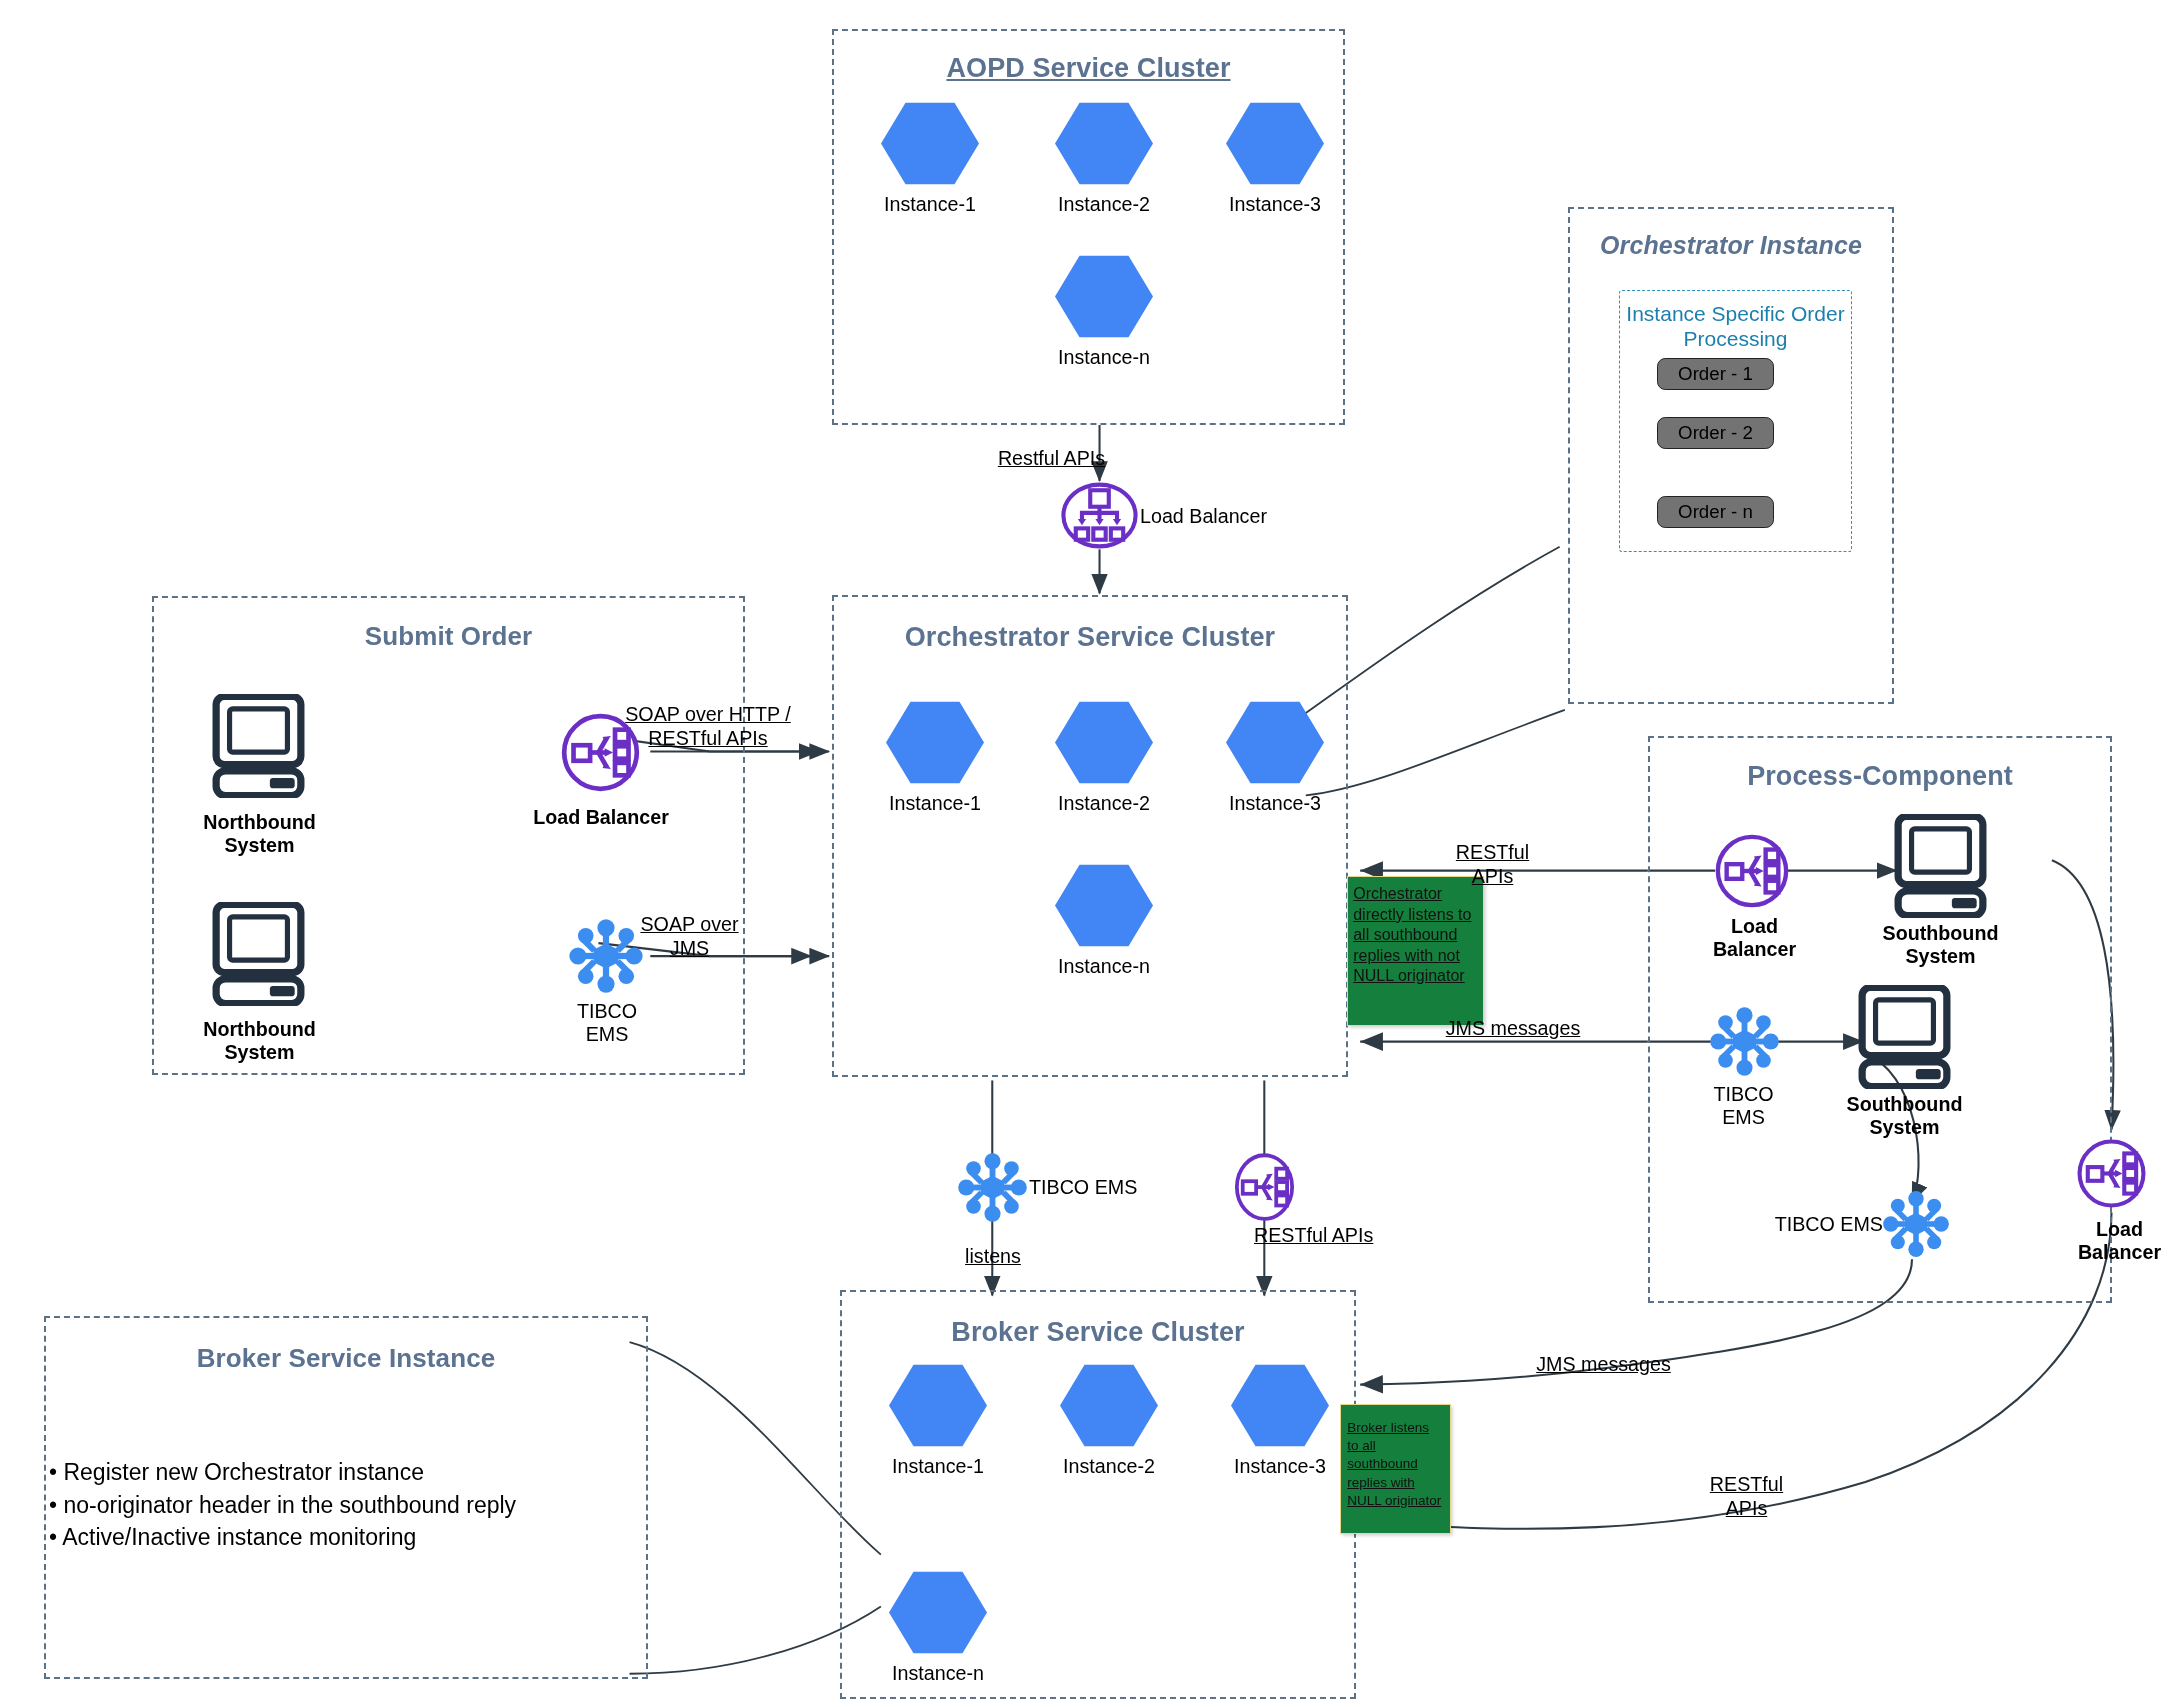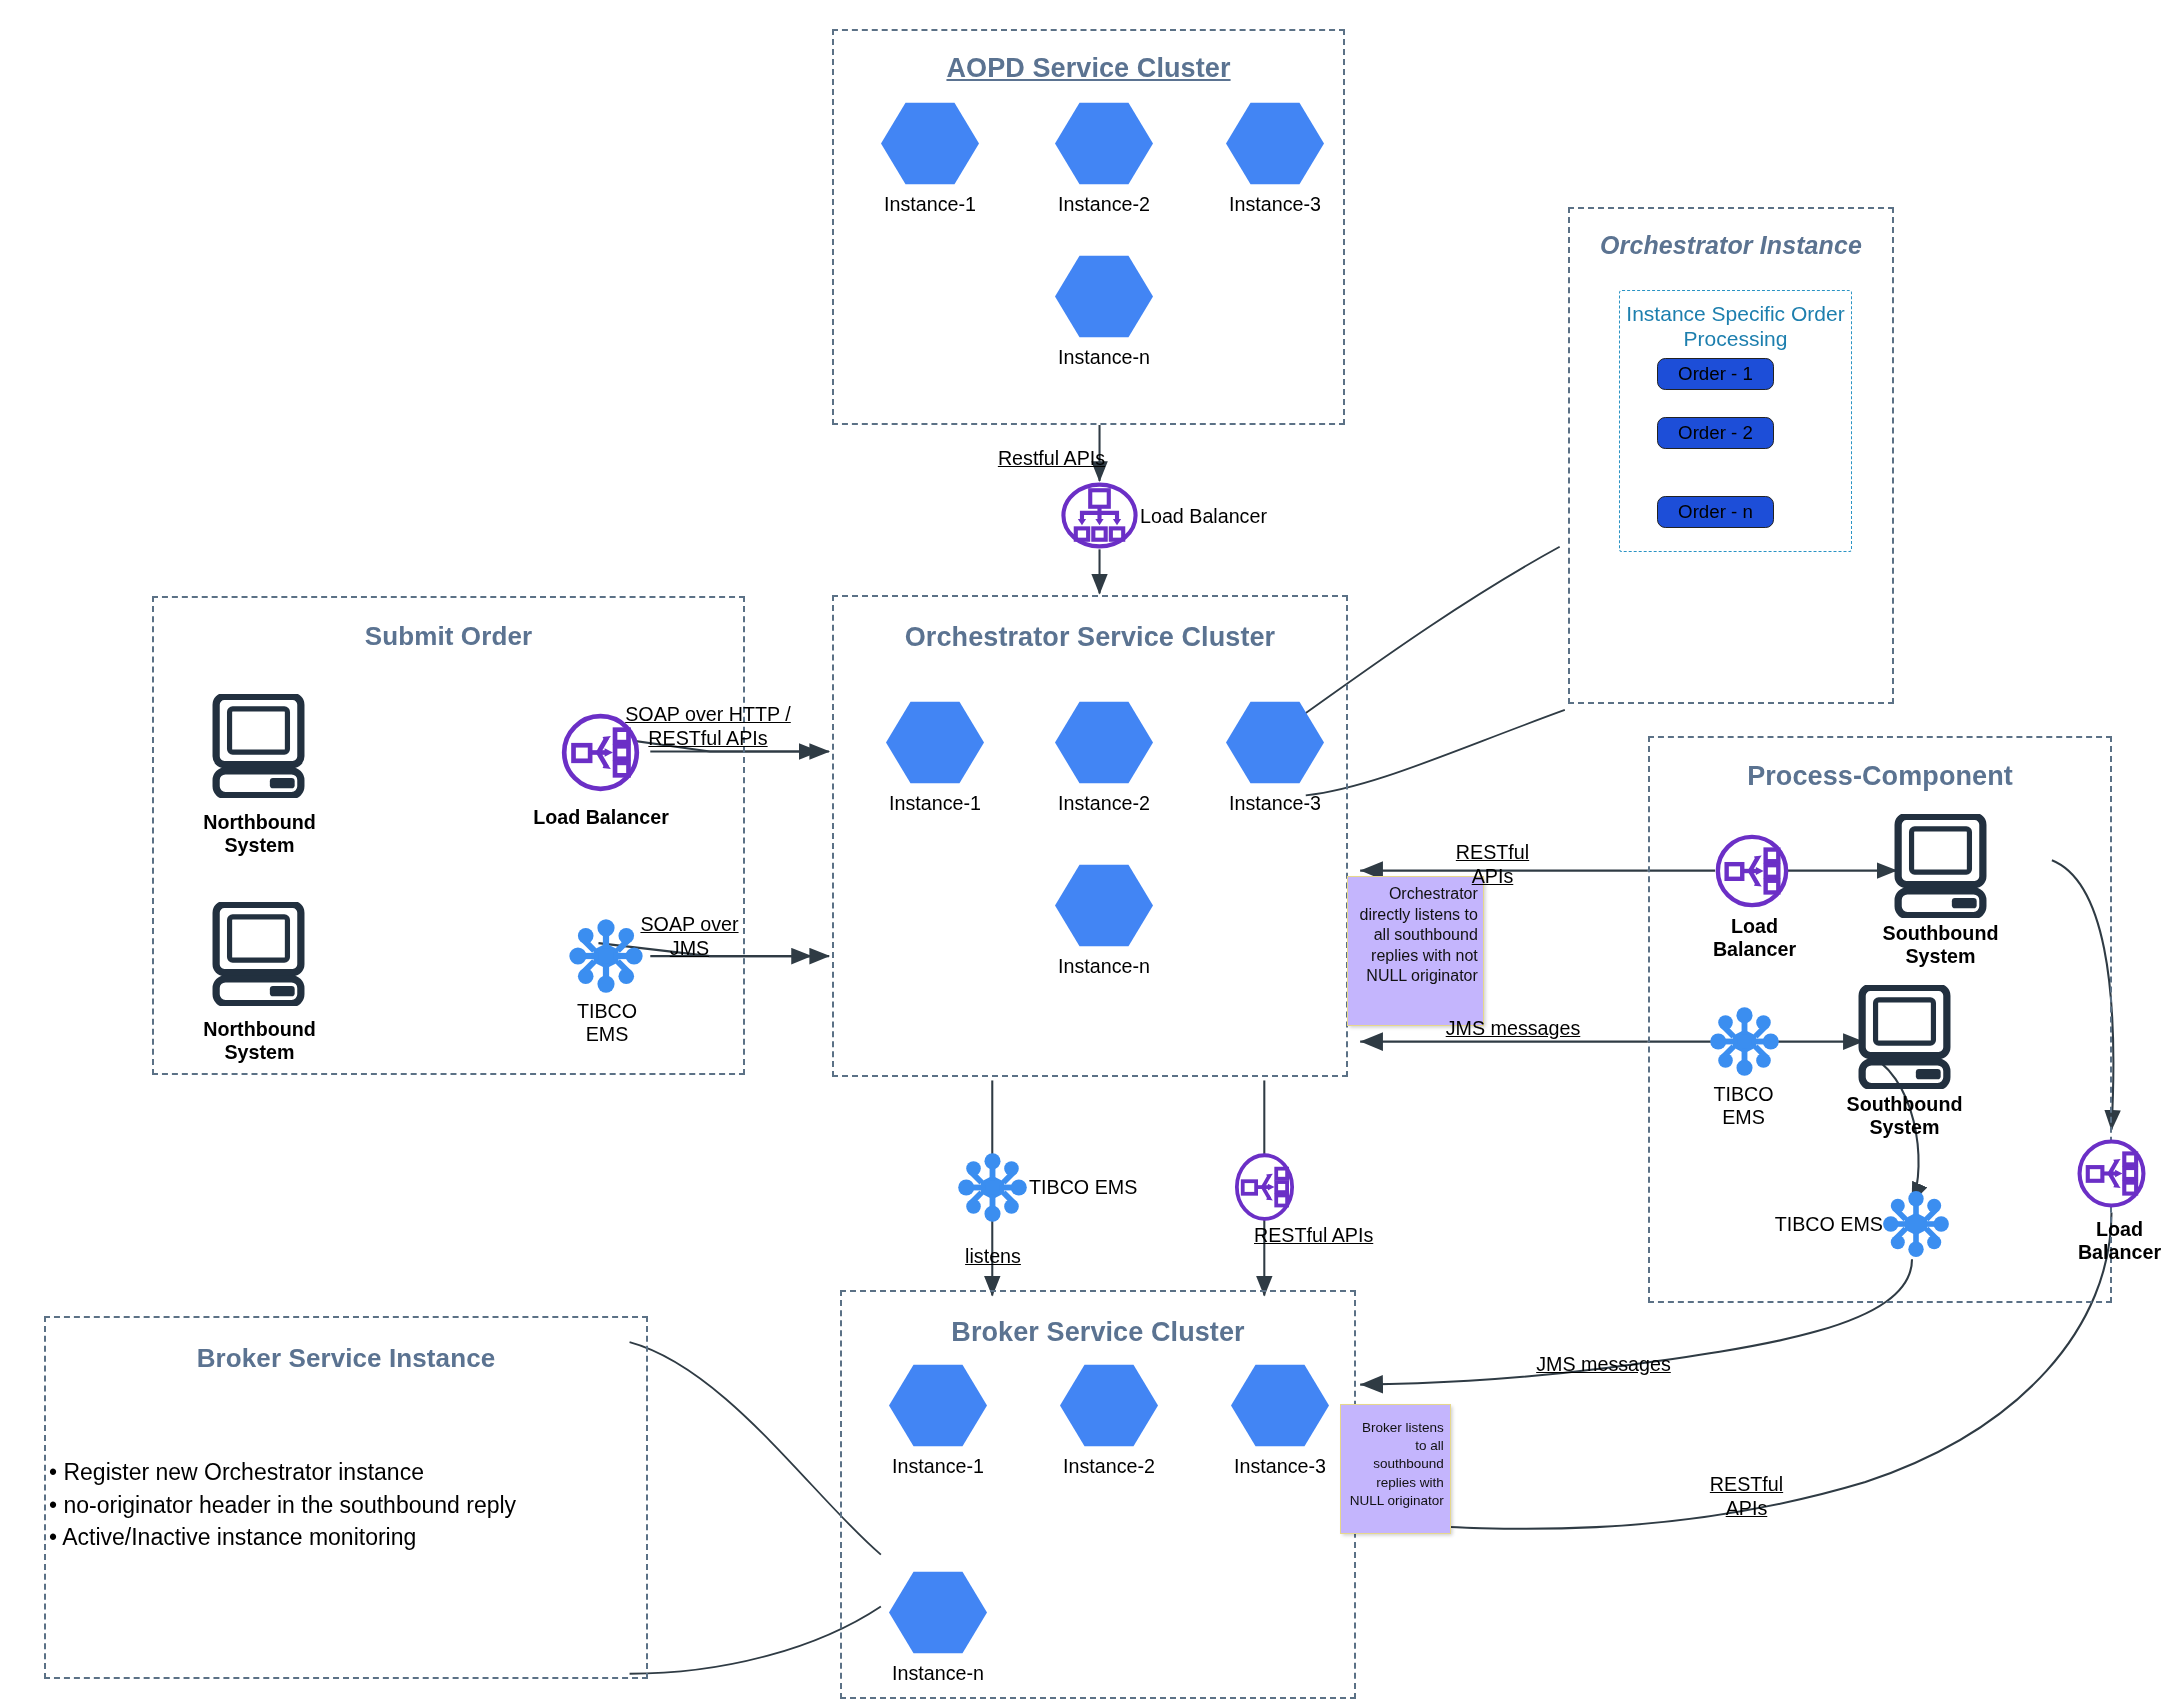--- a/index.html
+++ b/index.html
@@ -13,27 +13,27 @@
   .hex{width:98px;height:85px;background:#4285f4;
        clip-path:polygon(25% 2%,75% 2%,100% 50%,75% 98%,25% 98%,0% 50%);
        margin:0 auto;border-radius:3.1px;}
   .hexlabel{margin-top:7.3px;font-size:19.7px;color:#000;white-space:nowrap;}
 
   .node-label{position:absolute;text-align:center;font-size:19.7px;color:#000;line-height:1.18;}
   .node-label.bold{font-weight:bold;}
 
   .edge-label{position:absolute;font-size:19.7px;color:#000;line-height:1.22;text-align:center;white-space:pre;text-decoration:underline;}
 
-  .note{position:absolute;background:#c4b5fd;border:0.5px solid #e6d78c;
+  .note{position:absolute;background:#15803d;border:0.5px solid #e6d78c;
         box-shadow:2.1px 2.1px 3.6px rgba(0,0,0,.20);box-sizing:border-box;
-        text-align:right;color:#111;}
+        text-align:left;color:#111;text-decoration:underline;}
 
   .orderbox{position:absolute;border:1.6px dashed #2a93c4;box-sizing:border-box;border-radius:3.1px;}
   .orderbox-title{position:absolute;width:100%;text-align:center;color:#1d7fae;font-size:21px;line-height:1.16;}
-  .order-pill{position:absolute;border:1.6px solid #222;border-radius:8.3px;background:#1d4ed8;
+  .order-pill{position:absolute;border:1.6px solid #222;border-radius:8.3px;background:#737373;
               box-sizing:border-box;text-align:center;font-size:18.7px;color:#000;display:flex;
               align-items:center;justify-content:center;}
 
   .bullets{position:absolute;font-size:23px;color:#000;line-height:1.42;}
   .bullets div{white-space:pre-wrap;}
 
   svg.lay{position:absolute;left:0;top:0;width:2183px;height:1707px;pointer-events:none;}
   .ico{position:absolute;}
 </style>
 </head>

